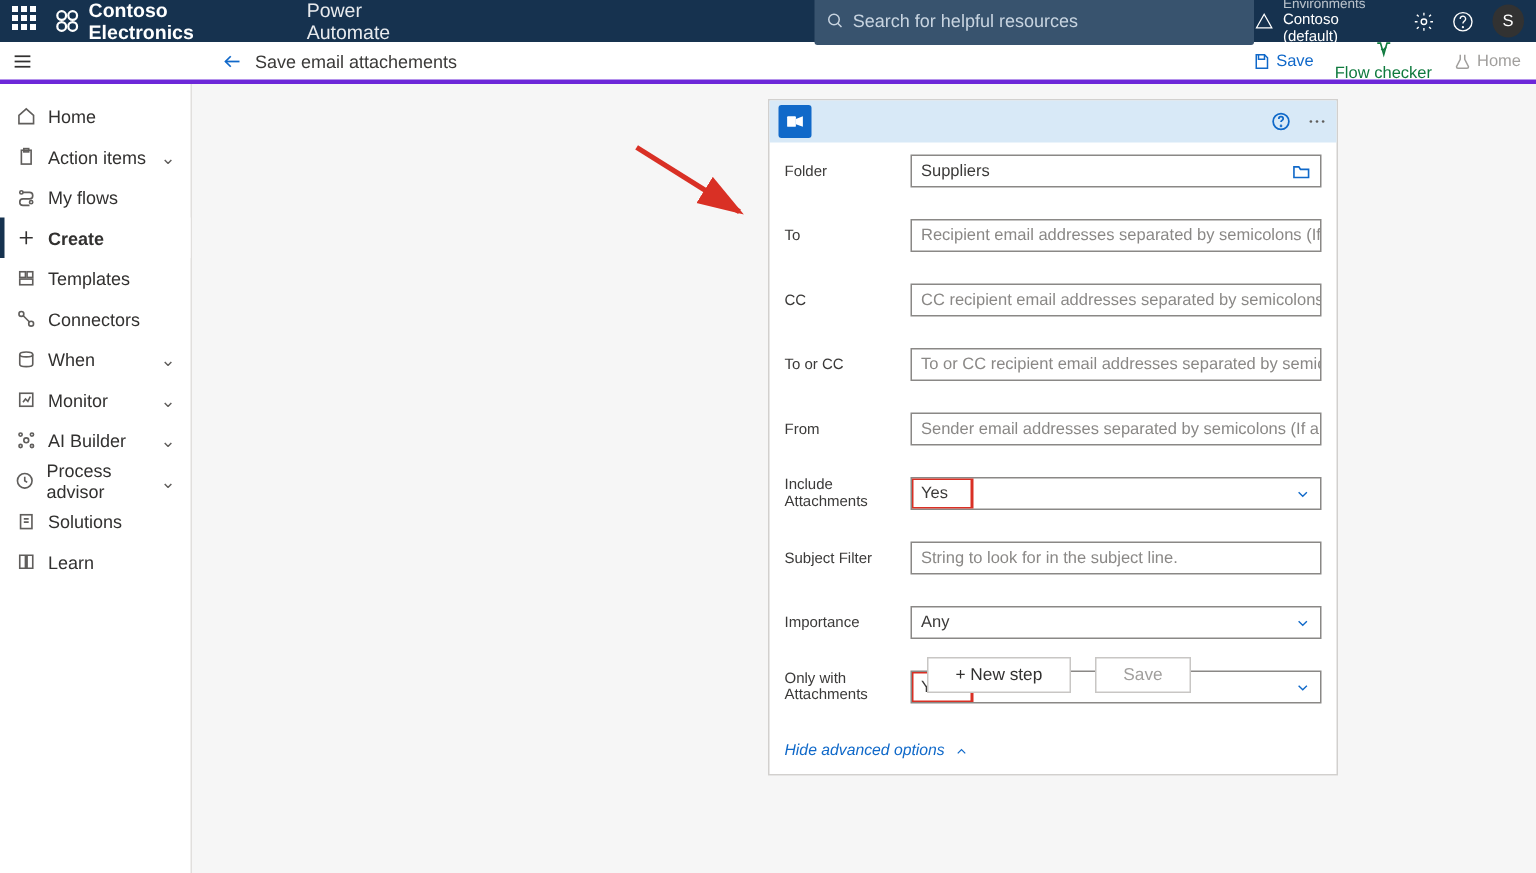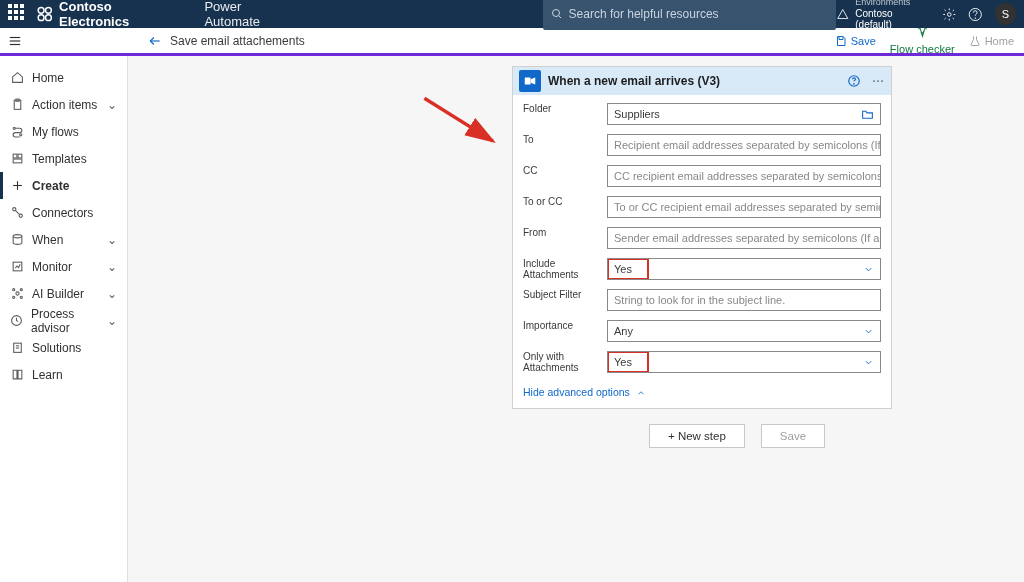--- a/index.html
+++ b/index.html
@@ -45,30 +45,30 @@
     .arrow-annot svg { width: 90px; height: 60px; }
 
     
     .card { position: absolute; left: 384px; top: 10px; width: 380px; background: #fff; border: 1px solid #d2d0ce; }
     .card-header { height: 28px; background: #d8e9f7; display: flex; align-items: center; padding: 0 6px; gap: 7px; }
     .card-header .logo { width: 22px; height: 22px; background: #1069c9; display: flex; align-items: center; justify-content: center; border-radius: 2px; }
     .card-header .title { font-size: 12px; font-weight: 600; color: #1e1e1e; }
     .card-header .hdr-right { margin-left: auto; display: flex; gap: 10px; color: #1069c9; }
 
     .card-body { padding: 8px 10px 4px 10px; }
-    .fld { display: flex; align-items: flex-start; margin-bottom: 9px; }
+    .fld { display: flex; align-items: center; margin-bottom: 21px; }
     .fld-label { width: 84px; font-size: 10px; color: #3b3a39; line-height: 1.1; }
     .fld-ctrl { flex: 1; height: 22px; border: 1px solid #8a8886; display: flex; align-items: center; padding: 0 6px; font-size: 11px; color: #3b3a39; position: relative; overflow: hidden; white-space: nowrap; }
     .fld-ctrl.placeholder { color: #8a8886; }
     .fld-ctrl .dd, .fld-ctrl .folder { margin-left: auto; color: #1069c9; }
     .highlight { box-shadow: 0 0 0 2px #d93025 inset; position: absolute; left: -1px; top: -1px; width: 42px; height: 22px; pointer-events: none; }
-    .adv-link { color: #1069c9; font-size: 10.5px; padding: 4px 0 6px 0; display: flex; align-items: flex-end; gap: 6px; cursor: pointer; }
+    .adv-link { color: #1069c9; font-size: 10.5px; padding: 4px 0 6px 0; display: flex; align-items: flex-end; gap: 6px; cursor: pointer; font-style: italic; }
 
     
-    .btns { position: absolute; left: 490px; top: 368px; display: flex; gap: 16px; margin-left: 31px; }
+    .btns { position: absolute; left: 490px; top: 382px; display: flex; gap: 16px; }
     .btn { height: 24px; padding: 0 18px; border: 1px solid #c8c6c4; background: #fff; font-size: 11.5px; display: flex; align-items: center; cursor: pointer; }
     .btn.disabled { color: #a19f9d; }
   </style>
 </head>
 <body>
 
 <div class="topbar">
   <div class="waffle">
     <span></span>
       <span></span>
@@ -182,38 +182,38 @@
     <div class="nav-item">
         <span class="nav-ico">
           <svg width="13" height="13" viewBox="0 0 24 24" fill="none" stroke="currentColor" stroke-width="2">
             <circle cx="6" cy="6" r="2"></circle>
             <circle cx="18" cy="18" r="2"></circle>
             <path d="M8 6h8a4 4 0 010 8H8a4 4 0 000 8h8"></path>
           </svg>
         </span>
         <span>My flows</span>
       </div>
+    <div class="nav-item active">
+        <span class="nav-ico">
+          <svg width="13" height="13" viewBox="0 0 24 24" fill="none" stroke="#323130" stroke-width="2">
+            <line x1="12" y1="4" x2="12" y2="20"></line>
+            <line x1="4" y1="12" x2="20" y2="12"></line>
+          </svg>
+        </span>
+        <span>Create</span>
+      </div>
     <div class="nav-item">
         <span class="nav-ico">
           <svg width="13" height="13" viewBox="0 0 24 24" fill="none" stroke="currentColor" stroke-width="2">
             <rect x="4" y="4" width="7" height="7"></rect>
             <rect x="13" y="4" width="7" height="7"></rect>
             <rect x="4" y="13" width="16" height="7"></rect>
           </svg>
         </span>
         <span>Templates</span>
-      </div>
-    <div class="nav-item active">
-        <span class="nav-ico">
-          <svg width="13" height="13" viewBox="0 0 24 24" fill="none" stroke="#323130" stroke-width="2">
-            <line x1="12" y1="4" x2="12" y2="20"></line>
-            <line x1="4" y1="12" x2="20" y2="12"></line>
-          </svg>
-        </span>
-        <span>Create</span>
       </div>
     <div class="nav-item">
         <span class="nav-ico">
           <svg width="13" height="13" viewBox="0 0 24 24" fill="none" stroke="currentColor" stroke-width="2">
             <circle cx="6" cy="6" r="3"></circle>
             <circle cx="18" cy="18" r="3"></circle>
             <line x1="8" y1="8" x2="16" y2="16"></line>
           </svg>
         </span>
         <span>Connectors</span>
@@ -294,21 +294,20 @@
     </div>
 
     <div class="card">
       <div class="card-header">
         <div class="logo">
           <svg width="14" height="14" viewBox="0 0 24 24" fill="#fff">
               <rect x="3" y="6" width="10" height="12" rx="1"></rect>
               <path d="M13 9l8-3v12l-8-3z"></path>
             </svg>
         </div>
-        <span class="title">When a new email arrives (V3)</span>
         <div class="hdr-right">
           <svg width="14" height="14" viewBox="0 0 24 24" fill="none" stroke="#1069c9" stroke-width="2">
               <circle cx="12" cy="12" r="9"></circle>
               <path d="M9.5 9a2.5 2.5 0 115 0c0 1.5-2.5 2-2.5 3.5"></path>
               <circle cx="12" cy="17" r=".5" fill="#1069c9"></circle>
             </svg>
           <svg width="14" height="14" viewBox="0 0 24 24" fill="#605e5c">
               <circle cx="5" cy="12" r="1.5"></circle>
               <circle cx="12" cy="12" r="1.5"></circle>
               <circle cx="19" cy="12" r="1.5"></circle>

